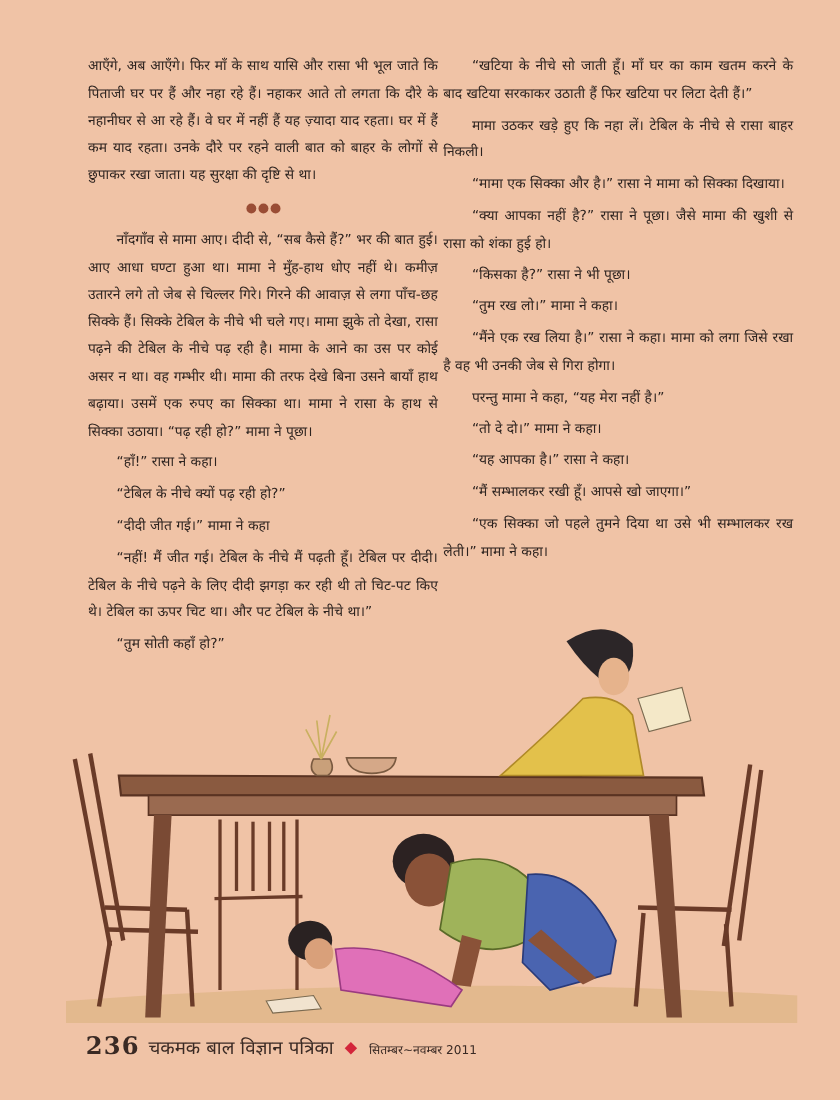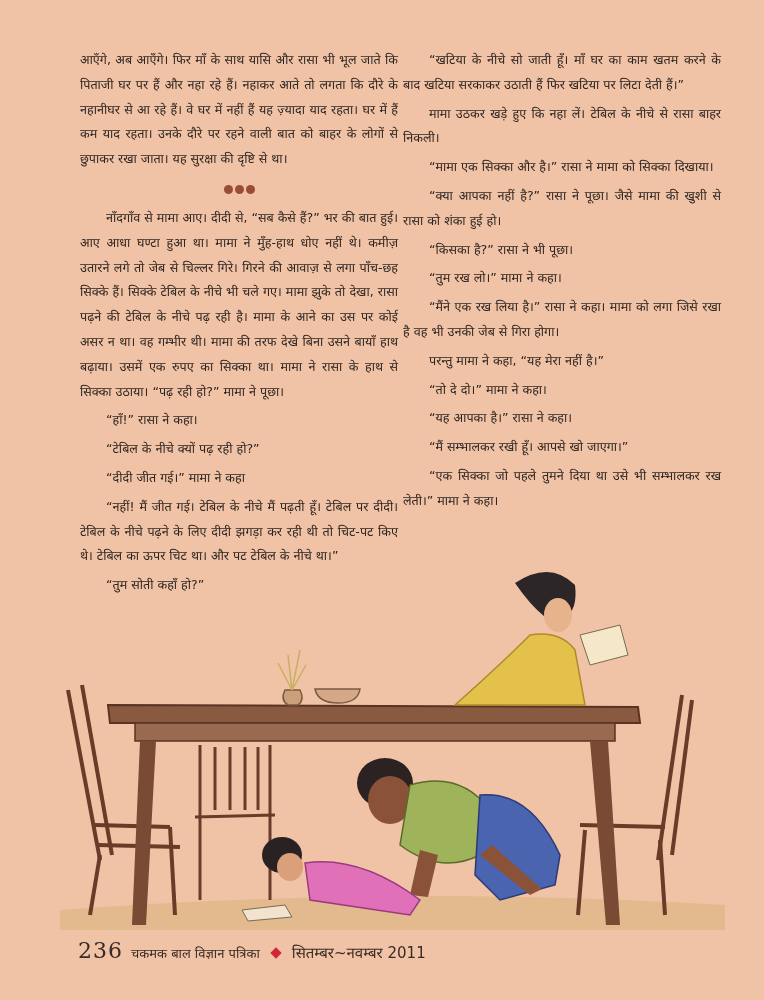--- a/index.html
+++ b/index.html
@@ -11,24 +11,24 @@
     }
     .col { position:absolute; top:48px; width:318px; font-size:12.6px; line-height:24.8px; text-align:justify; }
     .col.left { left:80px; }
     .col.right { left:403px; }
     .col p { margin:0 0 4px 0; }
     .col p.ind { text-indent:26px; }
     .divider { text-align:center; margin:6px 0 10px 0; height:18px; }
     .divider .dot { display:inline-block; width:9px; height:9px; border-radius:50%; background:#9a4d35; margin:0 1px; }
     .illustration { position:absolute; left:60px; top:555px; width:665px; height:375px; }
     .footer { position:absolute; left:78px; top:938px; display:flex; align-items:baseline; gap:8px; color:#3a2a24; }
-    .footer .pnum { font-family:"DejaVu Serif", serif; font-size:22px; letter-spacing:1px; }
-    .footer .mag { font-size:13px; }
+    .footer .pnum { font-family:"DejaVu Serif", serif; font-size:22px; letter-spacing:1px;font-weight:bold; }
+    .footer .mag { font-size:17px; }
     .footer .diamond { display:inline-block; width:8px; height:8px; background:#d3253a; transform:rotate(45deg); margin:0 4px; position:relative; top:-1px; }
-    .footer .date { font-size:15px; }
+    .footer .date { font-size:11px; }
   </style>
 </head>
 <body>
 
 <div class="col left">
   <p>आएँगे, अब आएँगे। फिर माँ के साथ यासि और रासा भी भूल जाते कि पिताजी घर पर हैं और नहा रहे हैं। नहाकर आते तो लगता कि दौरे के नहानीघर से आ रहे हैं। वे घर में नहीं हैं यह ज़्यादा याद रहता। घर में हैं कम याद रहता। उनके दौरे पर रहने वाली बात को बाहर के लोगों से छुपाकर रखा जाता। यह सुरक्षा की दृष्टि से था।</p>
   <div class="divider">
     <span class="dot"></span><span class="dot"></span><span class="dot"></span>
   </div>
   <p class="ind">नाँदगाँव से मामा आए। दीदी से, “सब कैसे हैं?” भर की बात हुई। आए आधा घण्टा हुआ था। मामा ने मुँह-हाथ धोए नहीं थे। कमीज़ उतारने लगे तो जेब से चिल्लर गिरे। गिरने की आवाज़ से लगा पाँच-छह सिक्के हैं। सिक्के टेबिल के नीचे भी चले गए। मामा झुके तो देखा, रासा पढ़ने की टेबिल के नीचे पढ़ रही है। मामा के आने का उस पर कोई असर न था। वह गम्भीर थी। मामा की तरफ देखे बिना उसने बायाँ हाथ बढ़ाया। उसमें एक रुपए का सिक्का था। मामा ने रासा के हाथ से सिक्का उठाया। “पढ़ रही हो?” मामा ने पूछा।</p>

